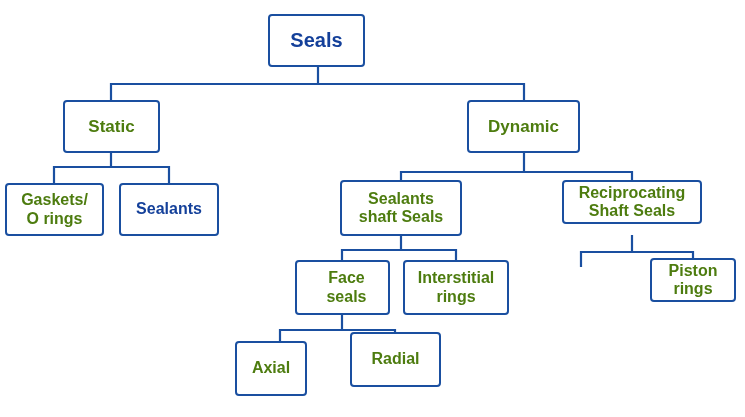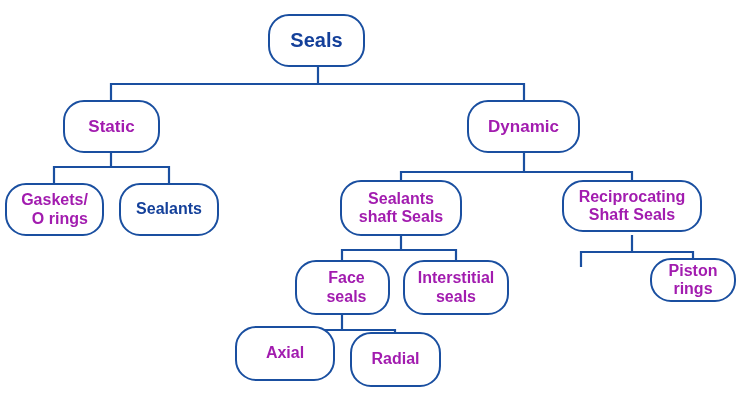--- a/index.html
+++ b/index.html
@@ -23,36 +23,36 @@
     left: 0;
     top: 0;
     width: 745px;
     height: 417px;
     pointer-events: none;
   }
   .node {
     position: absolute;
     box-sizing: border-box;
     border: 2px solid #1a4fa0;
-    border-radius: 21px;
+    border-radius: 4px;
     background: #ffffff;
     display: flex;
     align-items: center;
     justify-content: center;
     text-align: center;
     font-weight: bold;
     line-height: 1.15;
     z-index: 2;
   }
   .node .node-label {
     display: block;
     white-space: pre-line;
     padding: 0 4px;
   }
-  .node.red  { color: #a21caf; }
+  .node.red  { color: #4d7c0f; }
   .node.blue { color: #14409a; }
   .fs-20 { font-size: 20px; }
   .fs-17 { font-size: 17px; }
   .fs-16 { font-size: 16px; }
 </style>
 </head>
 <body>
 
 <div id="diagram-canvas">
 
@@ -72,56 +72,56 @@
   </div>
 
   <div class="node red fs-17" style="left:63px; top:100px; width:97px; height:53px;">
     <span class="node-label">Static</span>
   </div>
 
   <div class="node red fs-17" style="left:467px; top:100px; width:113px; height:53px;">
     <span class="node-label">Dynamic</span>
   </div>
 
-  <div class="node red fs-16" style="left:5px; top:183px; width:99px; height:53px;text-align:right;">
+  <div class="node red fs-16" style="left:5px; top:183px; width:99px; height:53px;">
     <span class="node-label">Gaskets/
 O rings</span>
   </div>
 
   <div class="node blue fs-16" style="left:119px; top:183px; width:100px; height:53px;">
     <span class="node-label">Sealants</span>
   </div>
 
   <div class="node red fs-16" style="left:340px; top:180px; width:122px; height:56px;">
     <span class="node-label">Sealants
 shaft Seals</span>
   </div>
 
-  <div class="node red fs-16" style="left:562px; top:180px; width:140px; height:52px;">
+  <div class="node red fs-16" style="left:562px; top:180px; width:140px; height:44px;">
     <span class="node-label">Reciprocating
 Shaft Seals</span>
   </div>
 
   <div class="node red fs-16" style="left:295px; top:260px; width:95px; height:55px;padding-left:8px;">
     <span class="node-label">Face
 seals</span>
   </div>
 
   <div class="node red fs-16" style="left:403px; top:260px; width:106px; height:55px;">
     <span class="node-label">Interstitial
-seals</span>
+rings</span>
   </div>
 
 
   <div class="node red fs-16" style="left:650px; top:258px; width:86px; height:44px;">
     <span class="node-label">Piston
 rings</span>
   </div>
 
-  <div class="node red fs-16" style="left:235px; top:326px; width:100px; height:55px;">
+  <div class="node red fs-16" style="left:235px; top:341px; width:72px; height:55px;">
     <span class="node-label">Axial</span>
   </div>
 
   <div class="node red fs-16" style="left:350px; top:332px; width:91px; height:55px;">
     <span class="node-label">Radial</span>
   </div>
 
 </div>
 
 </body></html>

